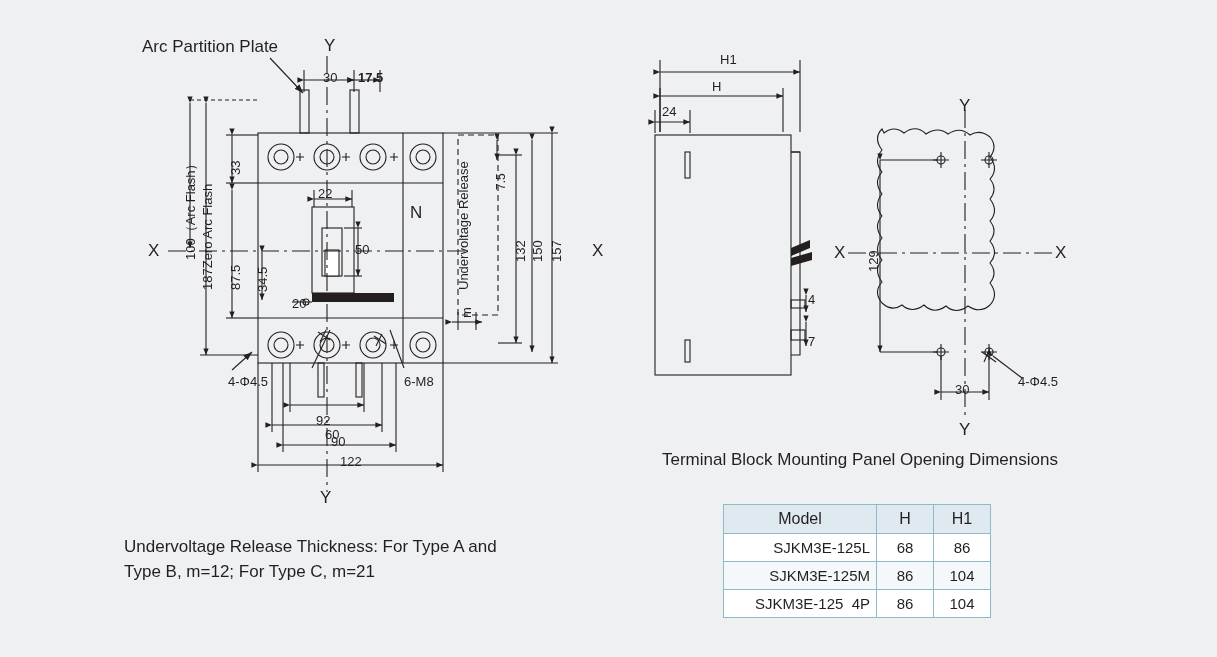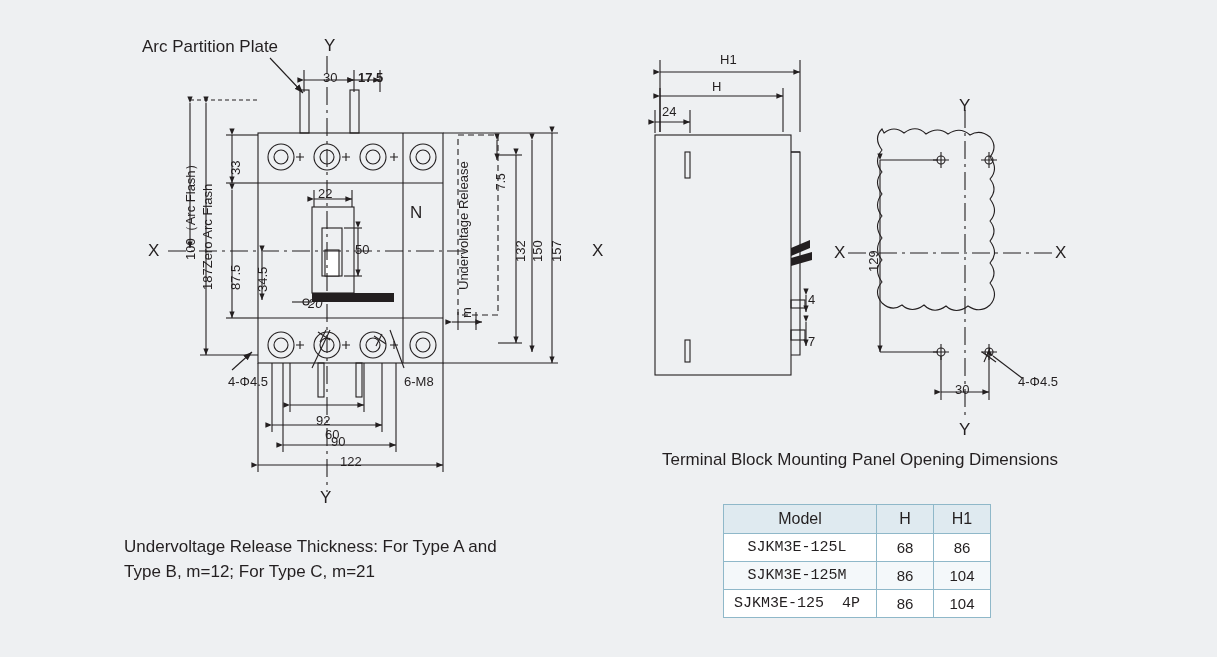--- a/index.html
+++ b/index.html
@@ -23,21 +23,21 @@
   
   .spec-table{
     position:absolute;left:723px;top:504px;width:268px;
     border-collapse:collapse;font-size:15px;background:#0f172a;
   }
   .spec-table th,.spec-table td{
     border:1px solid #8fb8c9;
     padding:5px 6px;text-align:center;font-weight:normal;color:#231f20;
   }
   .spec-table thead th{background:#dfeaf0;font-size:16px;}
-  .spec-table td.model{text-align:center;padding-left:0;white-space:nowrap;font-family:Liberation Mono, monospace;}
+  .spec-table td.model{text-align:right;padding-left:0;white-space:nowrap;}
   .spec-table td.num{width:44px;}
   .spec-table tbody tr:nth-child(odd){background:#ffffff;}
   .spec-table tbody tr:nth-child(even){background:#f4f8fa;}
 </style>
 </head>
 <body>
 
 <div class="stage">
 
   <svg class="diagram" viewBox="0 0 1217 657">
@@ -243,21 +243,21 @@
   <div class="lbl small rot90" style="left:182px;top:260px;">100（Arc Flash）</div>
   <div class="lbl small rot90" style="left:200px;top:290px;">187Zero Arc Flash</div>
   <div class="lbl small rot90" style="left:228px;top:175px;">33</div>
   <div class="lbl small rot90" style="left:228px;top:290px;">87.5</div>
 
   <div class="lbl small" style="left:323px;top:70px;">30</div>
   <div class="lbl small" style="left:358px;top:70px;font-weight:bold;">17.5</div>
   <div class="lbl small" style="left:318px;top:186px;">22</div>
   <div class="lbl small" style="left:355px;top:242px;">50</div>
   <div class="lbl small rot90" style="left:255px;top:292px;">34.5</div>
-  <div class="lbl small" style="left:308px;top:296px;font-style:italic;">20</div>
+  <div class="lbl small" style="left:292px;top:296px;">20</div>
   <div class="lbl big" style="left:410px;top:203px;">N</div>
 
   <div class="lbl small rot90" style="left:456px;top:290px;">Undervoltage Release</div>
   <div class="lbl tiny rot90" style="left:494px;top:190px;">7.5</div>
   <div class="lbl small rot90" style="left:513px;top:262px;">132</div>
   <div class="lbl small rot90" style="left:530px;top:262px;">150</div>
   <div class="lbl small rot90" style="left:549px;top:262px;">157</div>
   <div class="lbl small rot90" style="left:459px;top:318px;">m</div>
 
   <div class="lbl small" style="left:228px;top:374px;">4-Φ4.5</div>

